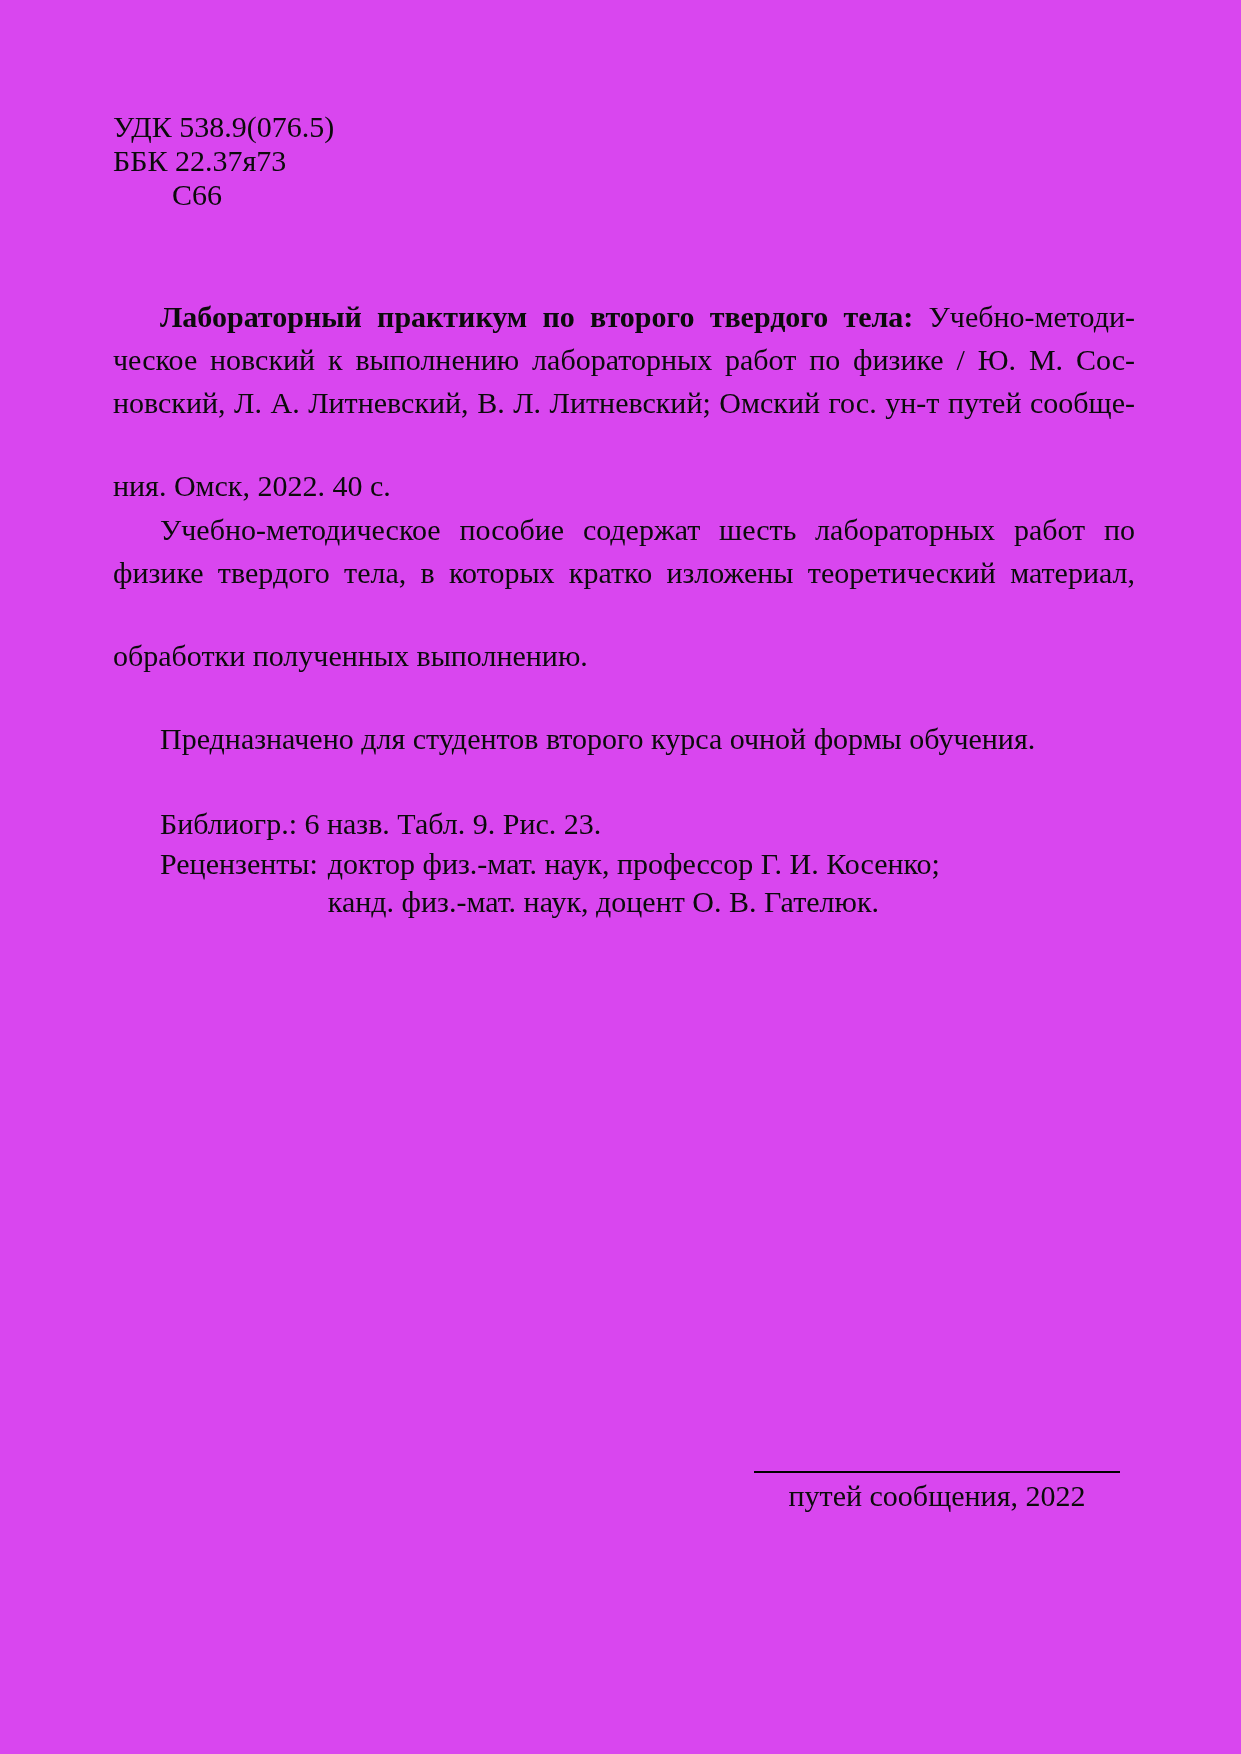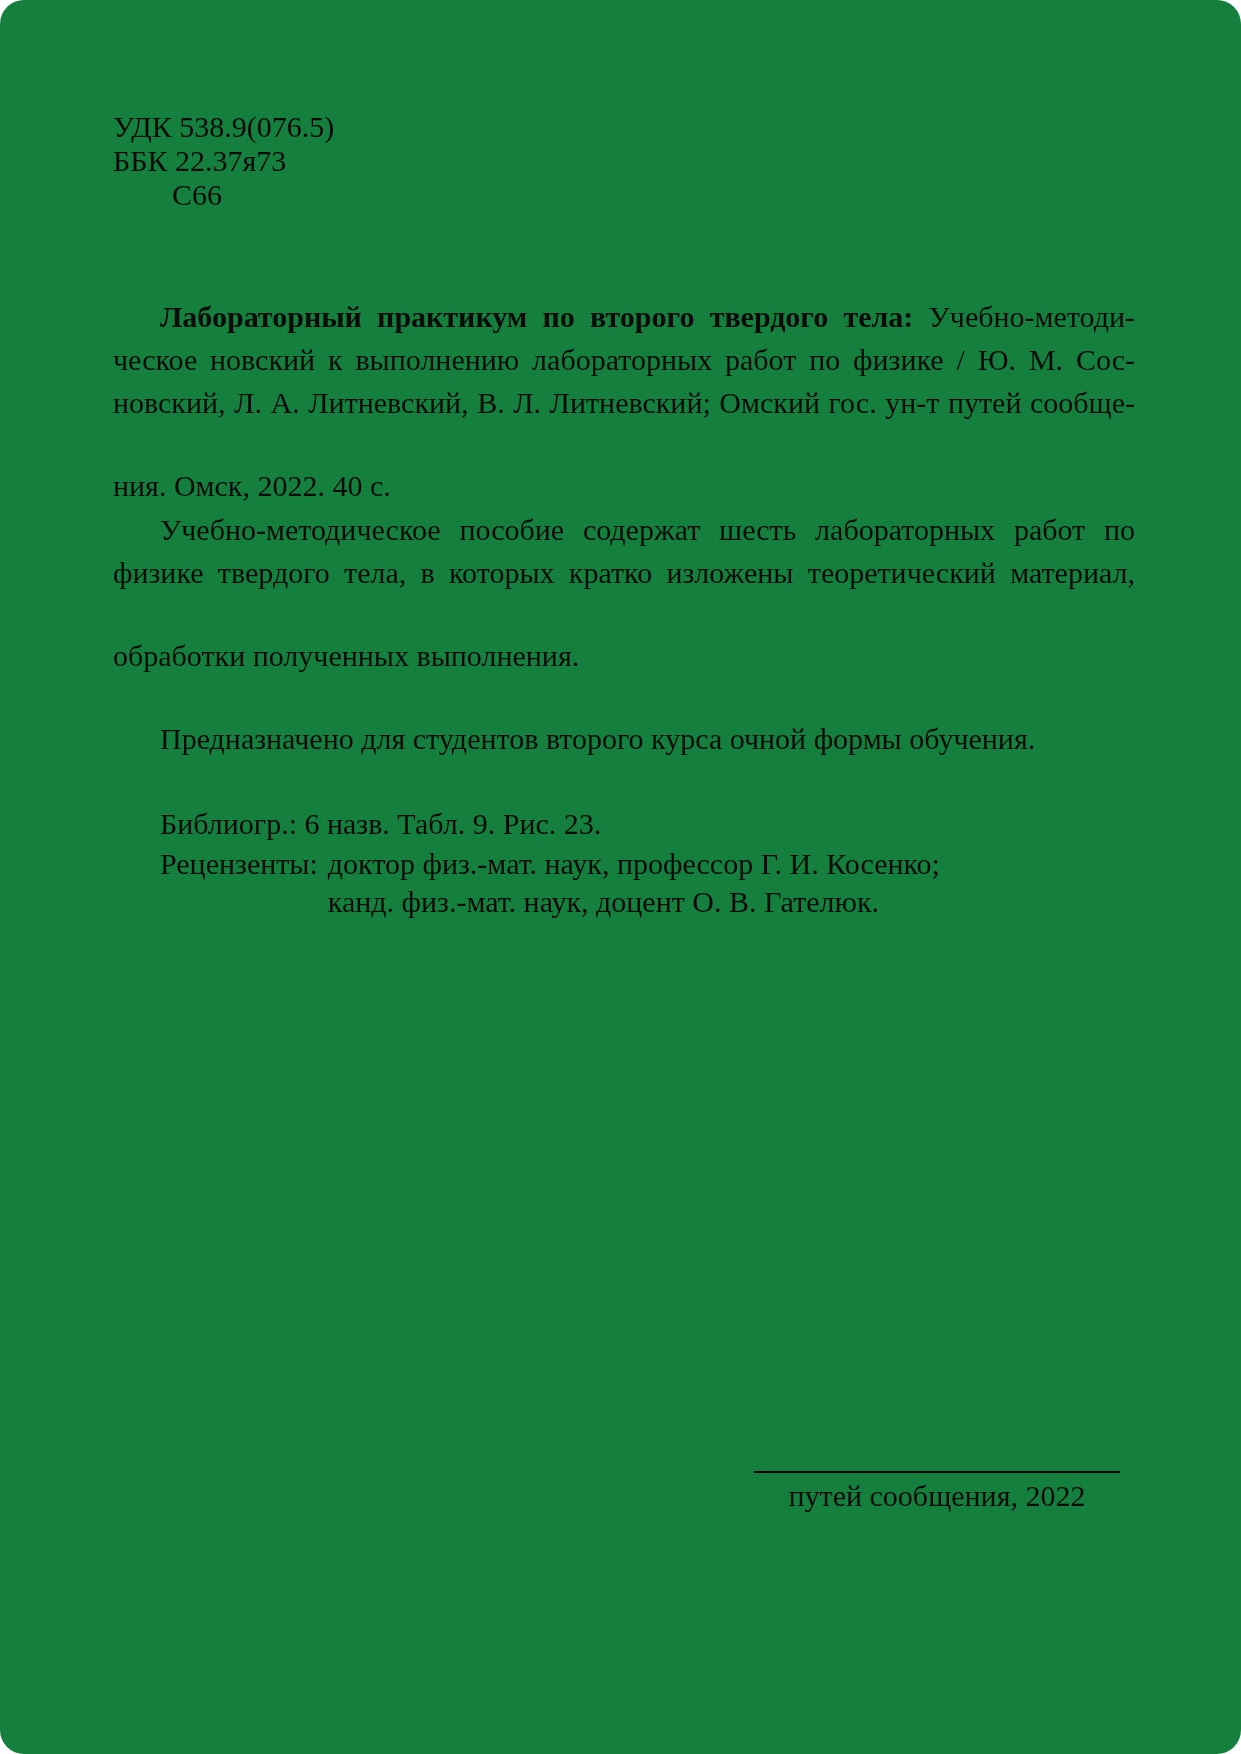--- a/index.html
+++ b/index.html
@@ -1,25 +1,24 @@
 <!DOCTYPE html>
 <html><head>
 <meta charset="utf-8">
 <style>
   html, body { margin: 0; padding: 0; background: #ffffff; }
   .page {
     position: relative;
     width: 1241px;
     height: 1754px;
-    background: #15803d;
+    background: #d946ef;
     color: #0b0b0b;
     font-family: "Liberation Serif", serif;
     font-size: 30px;
     overflow: hidden;
-    border-radius: 24px;
   }
   .codes {
     position: absolute;
     left: 113px;
     top: 110px;
     line-height: 34px;
     white-space: nowrap;
   }
   .codes .sign { padding-left: 59px; }
   .block {
@@ -86,21 +85,21 @@
   <div class="block p1">
     <div class="jline indent"><span class="bold">Лабораторный практикум по второго твердого тела:</span><span> Учебно-методи-</span></div>
     <div class="jline">ческое новский к выполнению лабораторных работ по физике / Ю. М. Сос-</div>
     <div class="jline">новский, Л. А. Литневский, В. Л. Литневский; Омский гос. ун-т путей сообще-</div>
     <div class="lline">ния. Омск, 2022. 40 с.</div>
   </div>
 
   <div class="block p2">
     <div class="jline indent">Учебно-методическое пособие содержат шесть лабораторных работ по</div>
     <div class="jline">физике твердого тела, в которых кратко изложены теоретический материал,</div>
-    <div class="lline">обработки полученных выполнения.</div>
+    <div class="lline">обработки полученных выполнению.</div>
     <div class="lline indent">Предназначено для студентов второго курса очной формы обучения.</div>
   </div>
 
   <div class="block biblio-block">
     <div class="lline indent">Библиогр.: 6 назв. Табл. 9. Рис. 23.</div>
   </div>
 
   <div class="reviewers">
     <div class="rev-label">Рецензенты:</div>
     <div class="rev-lines">

